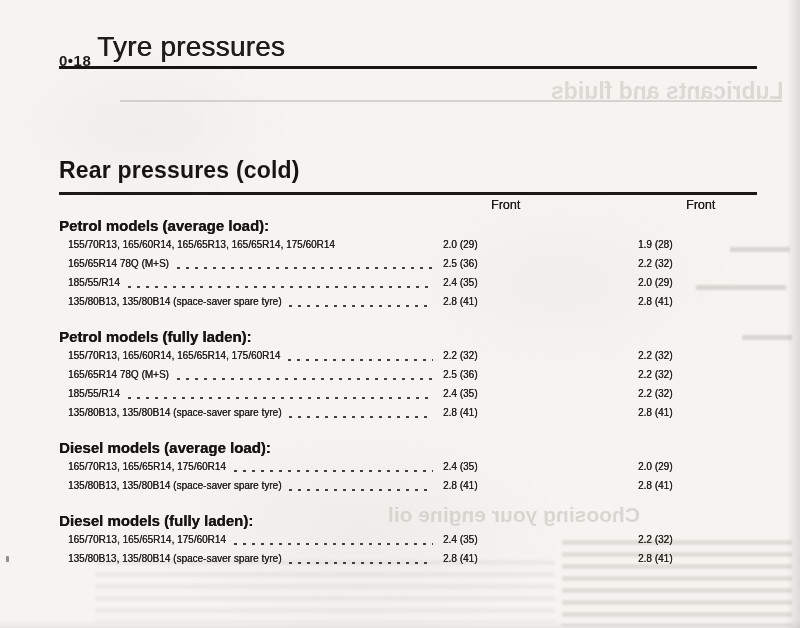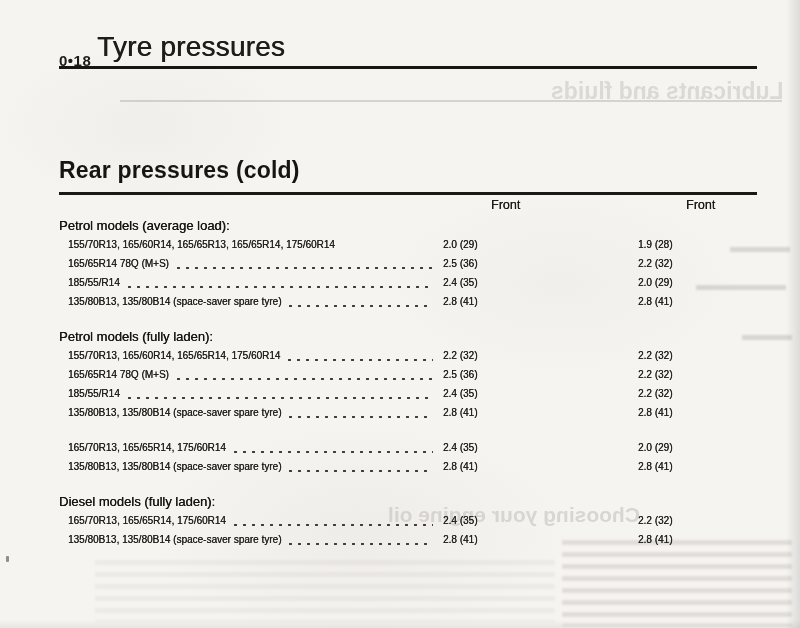--- a/index.html
+++ b/index.html
@@ -45,21 +45,21 @@
   .section-title{position:absolute;left:59px;top:157px;width:698px;
     font-size:23px;font-weight:bold;color:#161514;letter-spacing:.2px;
     padding-bottom:8px;border-bottom:3px solid #1a1918;}
   .col-header{position:absolute;top:198px;font-size:12.5px;font-weight:normal;color:#1d1c1a;text-shadow:.3px 0 0 currentColor;margin-left:48px;}
   .col-front{left:443px;}
   .col-rear{left:638px;}
 
   
   .table{position:absolute;left:59px;top:216px;width:702px;color:#242320;}
   .group{margin-bottom:16px;}
-  .group-heading{font-size:13px;font-weight:normal;color:#171614;line-height:19px;text-shadow:.3px 0 0 currentColor;}
+  .group-heading{font-size:15px;font-weight:bold;color:#171614;line-height:19px;text-shadow:.3px 0 0 currentColor;}
   .row{display:flex;align-items:baseline;margin-left:9px;line-height:19px;font-size:10px;text-shadow:.25px 0 0 currentColor;}
   .label-area{width:375px;display:flex;align-items:baseline;flex:none;}
   .row-label{white-space:nowrap;}
   .leader{flex:1;height:12px;margin:0 10px 0 5px;align-self:flex-end;margin-bottom:3px;
     background-image:radial-gradient(circle, #3d3b38 1.1px, rgba(0,0,0,0) 1.45px);
     background-size:9px 4px;background-repeat:repeat-x;background-position:left bottom;}
   .leader.hidden{visibility:hidden;}
   .val{flex:none;}
   .front{width:195px;}
   .rear{flex:1;}
@@ -152,20 +152,21 @@
           <div class="row">
             <div class="label-area">
               <span class="row-label">135/80B13, 135/80B14 (space-saver spare tyre)</span>
               <span class="leader"></span>
             </div>
             <span class="val front">2.8 (41)</span>
             <span class="val rear">2.8 (41)</span>
           </div>
         </div>
         <div class="group">
+          <div class="group-heading">Diesel models (average load):</div>
           <div class="row">
             <div class="label-area">
               <span class="row-label">165/70R13, 165/65R14, 175/60R14</span>
               <span class="leader"></span>
             </div>
             <span class="val front">2.4 (35)</span>
             <span class="val rear">2.0 (29)</span>
           </div>
           <div class="row">
             <div class="label-area">

